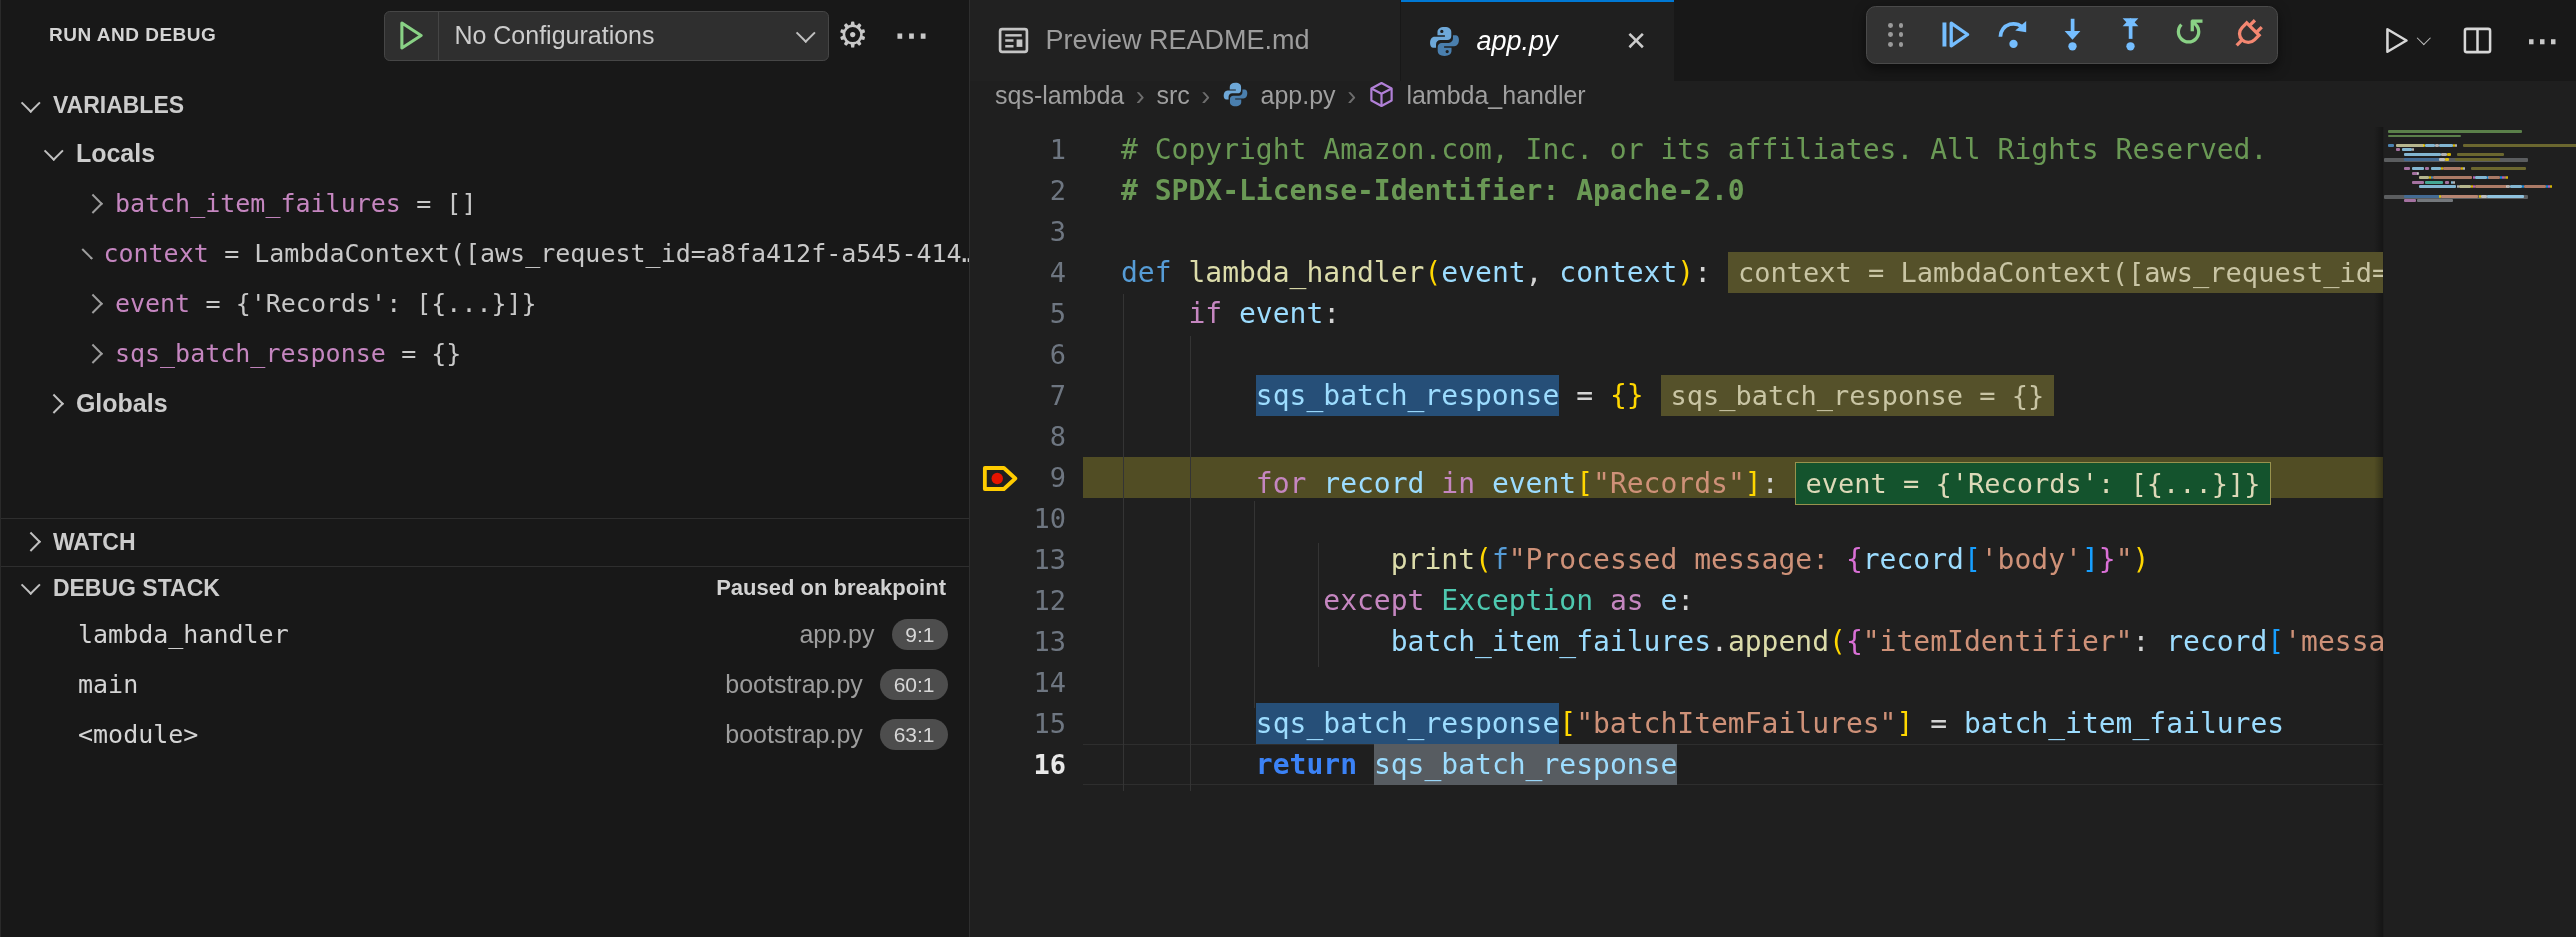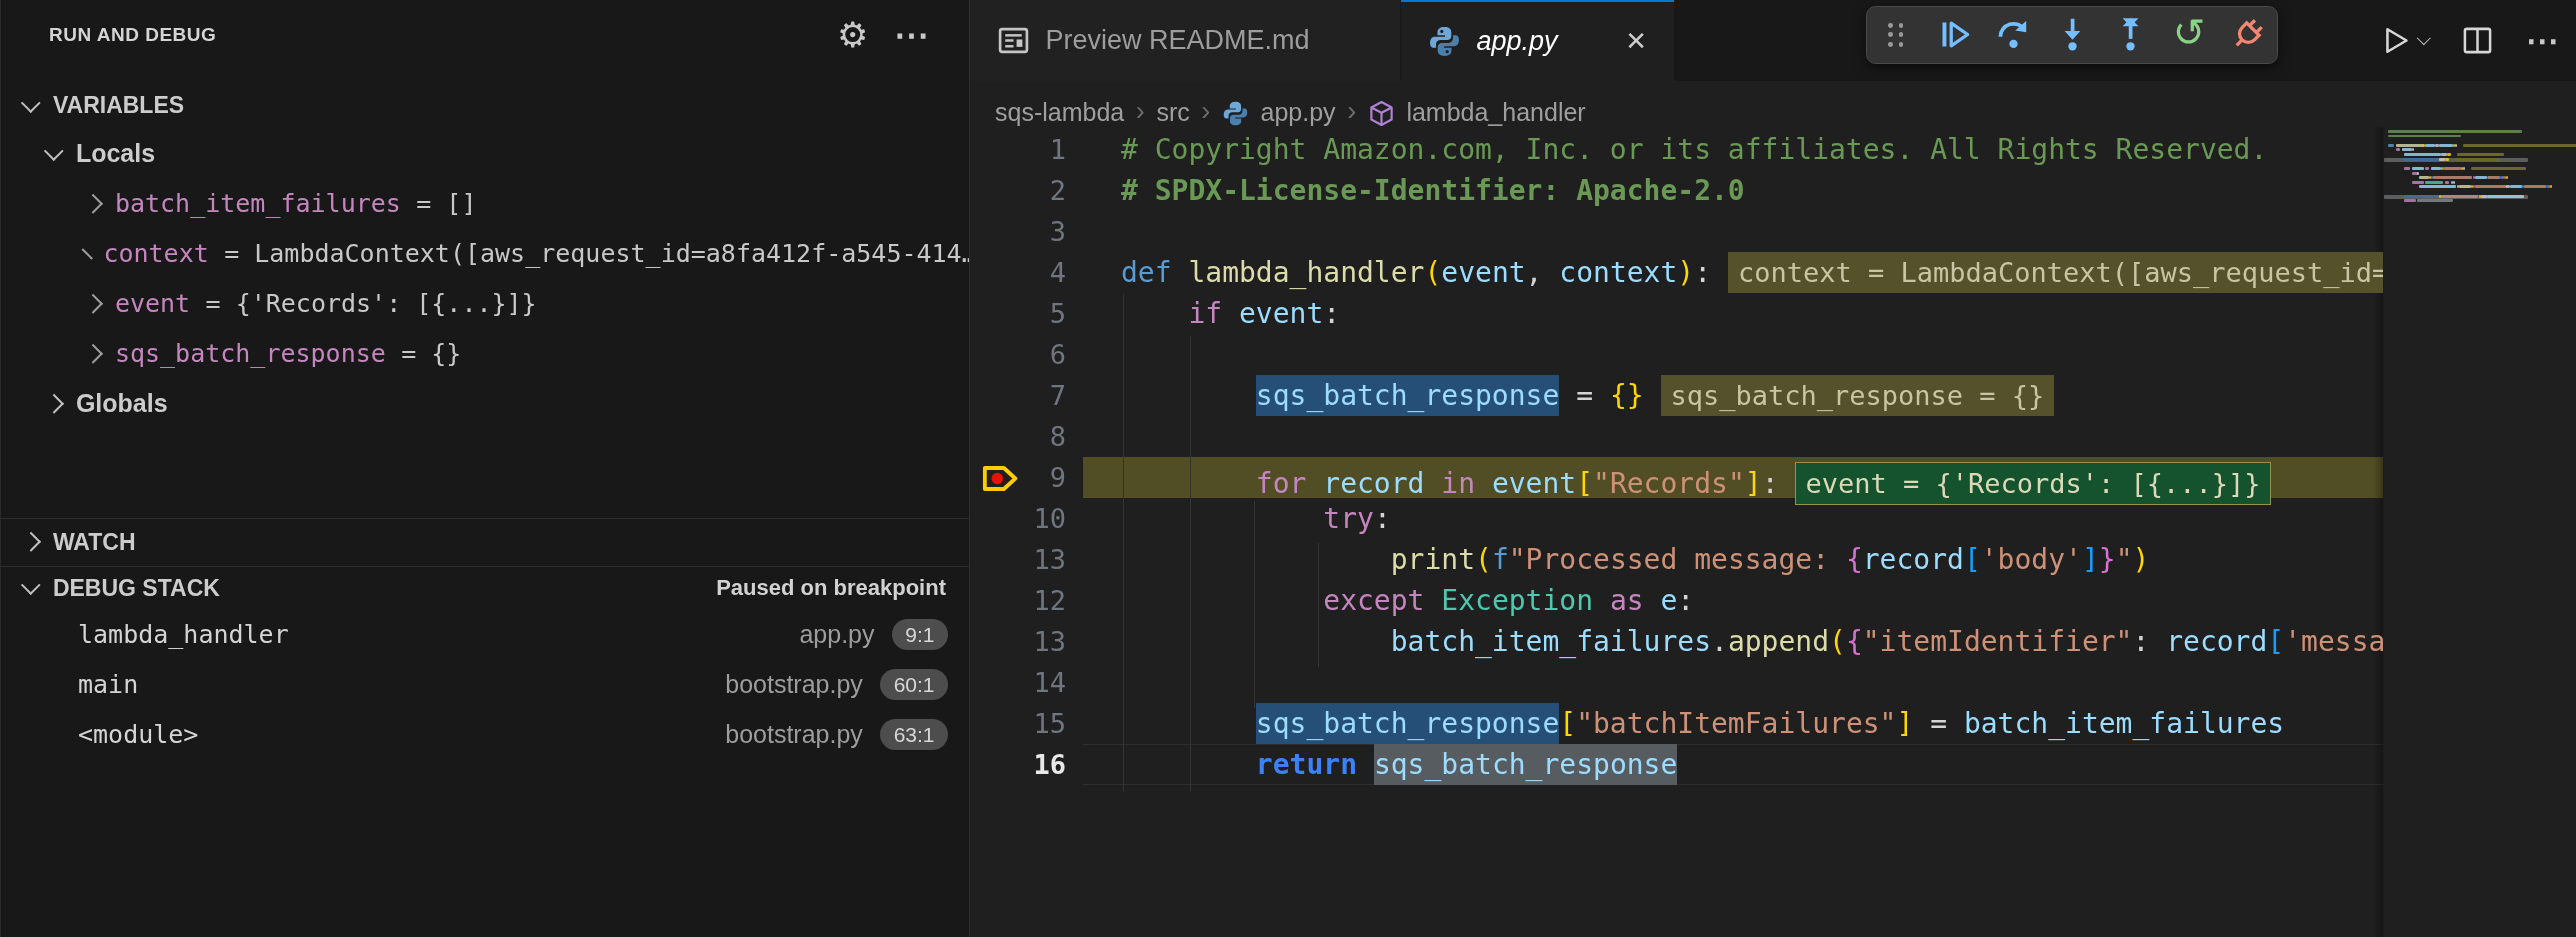--- a/index.html
+++ b/index.html
@@ -48,21 +48,21 @@
   .tab-actions { position:absolute; right:17.3px; top:0; height:81px; display:flex; align-items:center; gap:33px; }
   .run-group { display:flex; align-items:center; gap:7.7px; }
   .editor-ellipsis { font-size:33px; color:#c8c8c8; font-weight:bold; }
 
   .debug-toolbar { position:absolute; left:896px; top:5.8px; width:412px; height:58px; background:#333333; border:1px solid #4a4a4a; border-radius:9.6px; box-shadow:0 4.8px 11.6px rgba(0,0,0,.5); display:flex; align-items:center; z-index:10; }
   .dbg-btn { width:59px; height:100%; display:flex; align-items:center; justify-content:center; }
   .gripper { display:grid; grid-template-columns:5.8px 5.8px; grid-gap:4.8px; }
   .gripper i { width:4.8px; height:4.8px; background:#9a9a9a; border-radius:50%; }
   .restart-glyph { font-size:39px; color:#89d185; line-height:1; margin-top:-3.9px; }
 
-  .breadcrumb { height:46px; display:flex; align-items:flex-end; padding-left:25px; gap:11.6px; font-size:25px; color:#9f9f9f; background:#1f1f1f; }
+  .breadcrumb { height:46px; display:flex; align-items:flex-start; padding-left:25px; gap:11.6px; font-size:25px; color:#9f9f9f; background:#1f1f1f; }
   .bc-sep { color:#6e6e6e; font-size:27px; }
   .bc-item { white-space:nowrap; }
 
   .editor { position:absolute; left:0; top:127px; width:1606px; height:811px; background:#1f1f1f; }
   .code-area { position:absolute; left:0; top:0; width:1413px; height:811px; overflow:hidden; padding-top:1.9px; }
   .guide { position:absolute; width:1px; background:#343434; z-index:3; }
   .cl { position:relative; height:41px; display:flex; align-items:center; }
   .cl .linebg { position:absolute; left:113px; right:0; top:0; bottom:0; }
   .cl.cur .linebg { background:#514d24; }
   .cl.cursorline .linebg { border-top:1px solid rgba(255,255,255,.07); border-bottom:1px solid rgba(255,255,255,.07); }
@@ -82,20 +82,29 @@
   .mseg { position:absolute; top:1px; height:2.9px; border-radius:1px; }
 </style>
 </head>
 <body>
 
 <div class="app">
 
   <div class="sidebar">
     <div class="sb-header">
       <span class="panel-title">RUN AND DEBUG</span>
+      <div class="config-box">
+        <span class="play-wrap">
+          <svg width="25" height="29" viewBox="0 0 13 15">
+              <path d="M1.5 1 L11.5 7.5 L1.5 14 Z" fill="none" stroke="#89d185" stroke-width="1.6" stroke-linejoin="round"></path>
+            </svg>
+        </span>
+        <span class="config-label">No Configurations</span>
+        <span class="config-chevron chev down"></span>
+      </div>
       <span class="sb-icon gear">⚙</span>
       <span class="sb-icon more-dots">⋯</span>
     </div>
 
     <div class="sec-hdr hdr-variables">
       <span class="chev down"></span>
       <span>VARIABLES</span>
     </div>
     <div class="sb-row row-locals">
       <span class="chev down"></span>
@@ -335,21 +344,20 @@
                   </svg></span>
                 <span class="lnum">9</span>
               </div>
               <span class="codeline"><span style="color: rgb(212, 212, 212);">        </span><span style="color: rgb(197, 134, 192);">for</span><span style="color: rgb(212, 212, 212);"> </span><span style="color: rgb(156, 220, 254);">record</span><span style="color: rgb(212, 212, 212);"> </span><span style="color: rgb(197, 134, 192);">in</span><span style="color: rgb(212, 212, 212);"> </span><span style="color: rgb(156, 220, 254);">event</span><span style="color: rgb(255, 215, 0);">[</span><span style="color: rgb(206, 145, 120);">"Records"</span><span style="color: rgb(255, 215, 0);">]</span><span style="color: rgb(212, 212, 212);">:</span><span class="hint active">event = {'Records': [{...}]}</span></span>
             </div>
             <div class="cl">
               <div class="linebg"></div>
               <div class="gut">
                 <span class="lnum">10</span>
               </div>
-              <span class="codeline"><span style="color: rgb(212, 212, 212);">            </span><span style="color: rgb(197, 134, 192);">try</span><span style="color: rgb(212, 212, 212);">:</span></span>
             </div>
             <div class="cl">
               <div class="linebg"></div>
               <div class="gut">
                 <span class="lnum">13</span>
               </div>
               <span class="codeline"><span style="color: rgb(212, 212, 212);">                </span><span style="color: rgb(220, 220, 170);">print</span><span style="color: rgb(255, 215, 0);">(</span><span style="color: rgb(86, 156, 214);">f</span><span style="color: rgb(206, 145, 120);">"Processed message: </span><span style="color: rgb(218, 112, 214);">{</span><span style="color: rgb(156, 220, 254);">record</span><span style="color: rgb(23, 159, 255);">[</span><span style="color: rgb(206, 145, 120);">'body'</span><span style="color: rgb(23, 159, 255);">]</span><span style="color: rgb(218, 112, 214);">}</span><span style="color: rgb(206, 145, 120);">"</span><span style="color: rgb(255, 215, 0);">)</span></span>
             </div>
             <div class="cl">
               <div class="linebg"></div>

